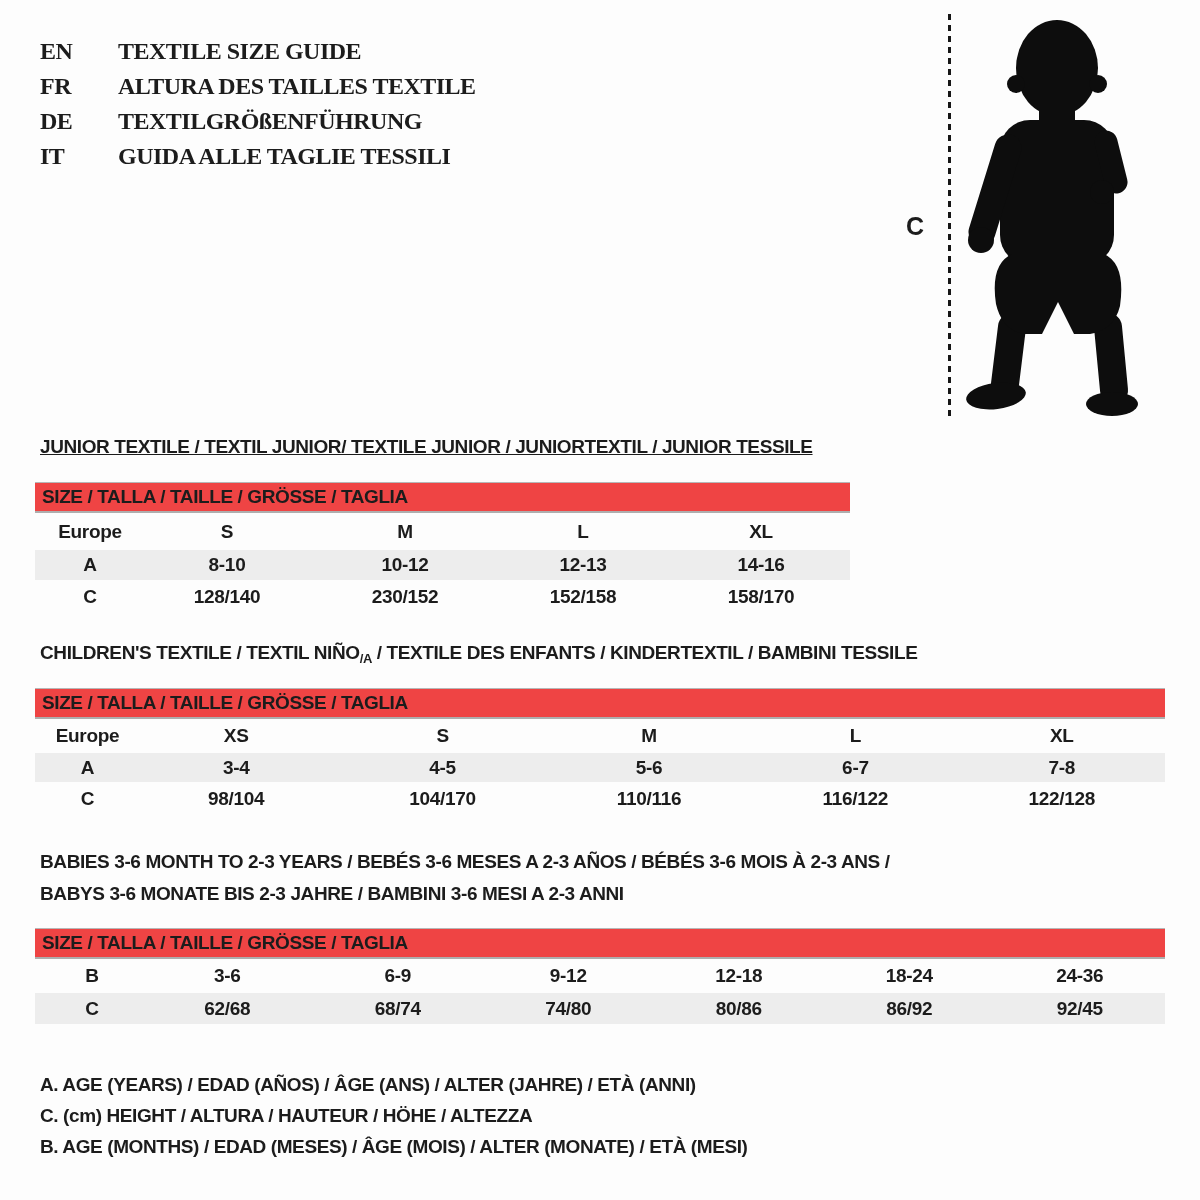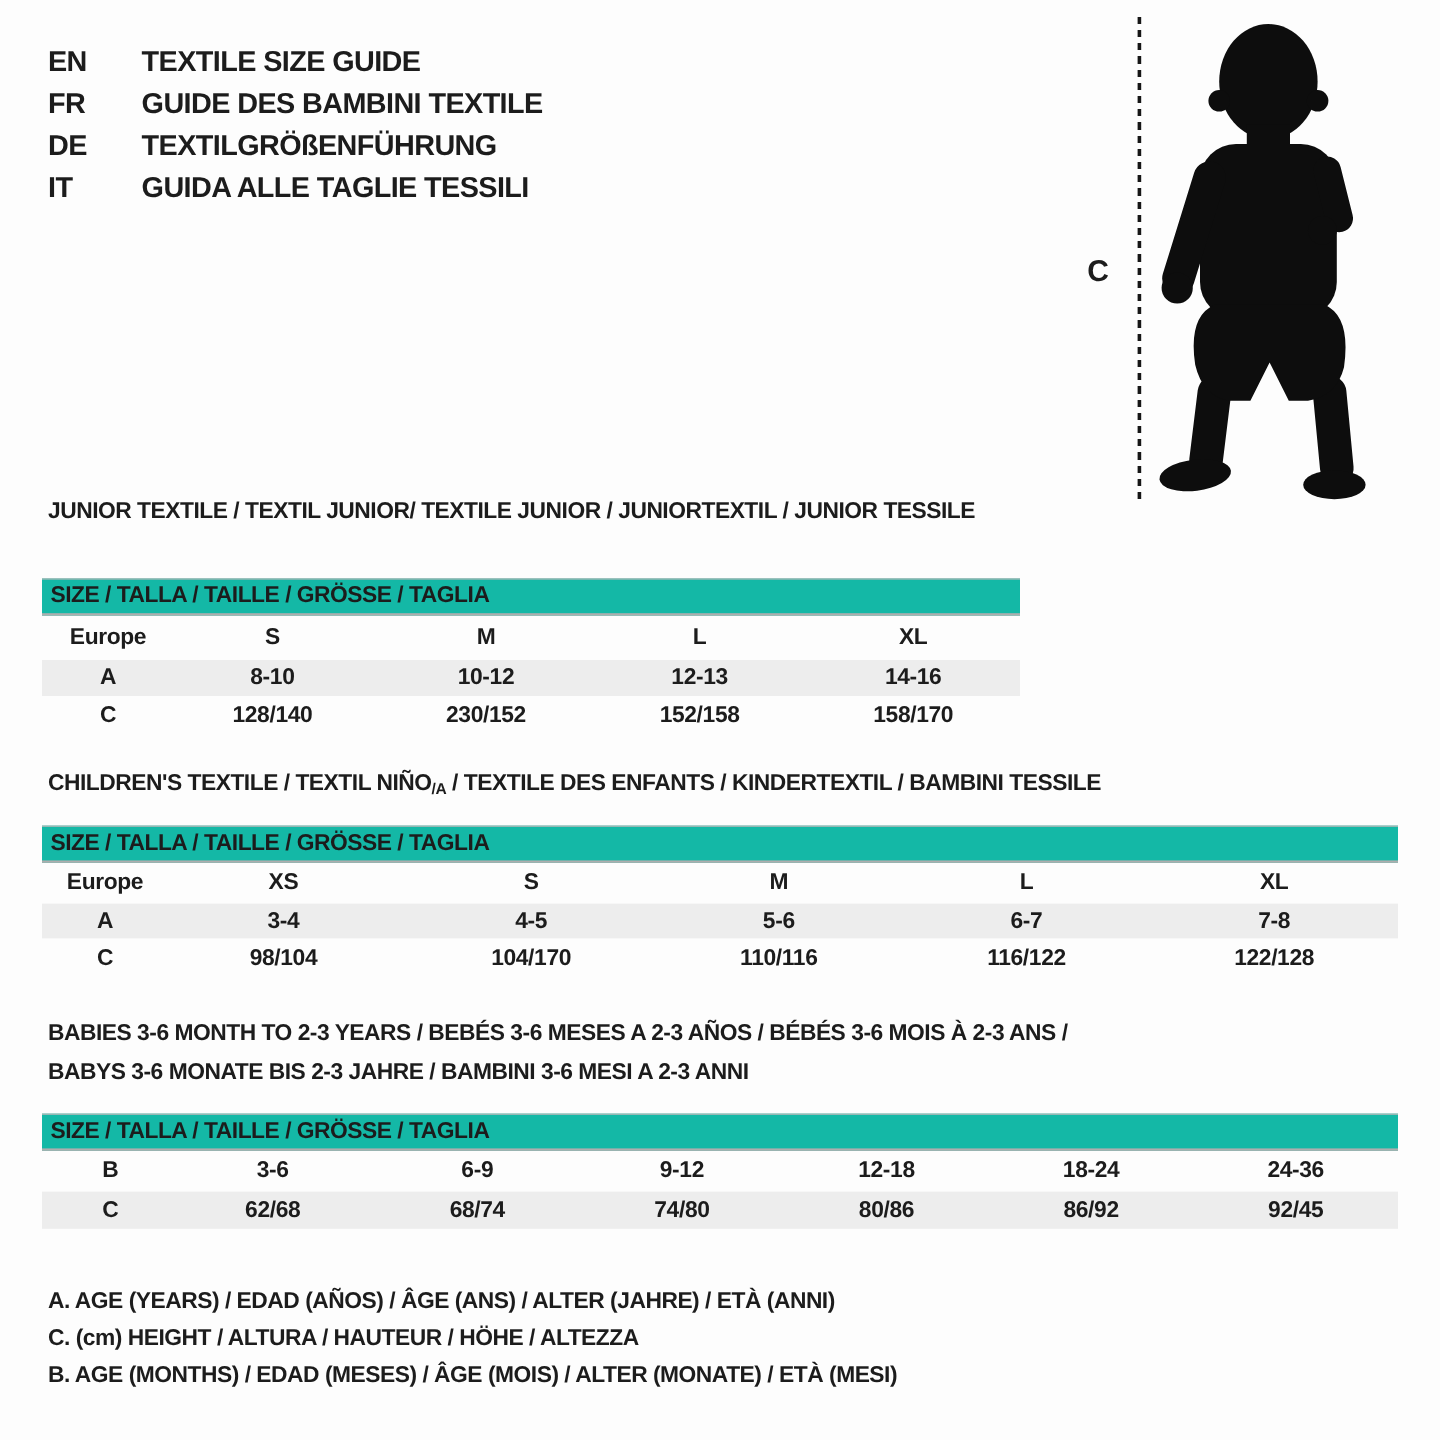--- a/index.html
+++ b/index.html
@@ -2,42 +2,42 @@
 <html><head>
 <meta charset="utf-8">
 <style>
   html,body{margin:0;padding:0;background:#ffffff;}
   .page{
     position:relative;width:1200px;height:1200px;background:#fdfdfd;
     font-family:"Liberation Sans",sans-serif;color:#1c1c1c;overflow:hidden;
   }
   
   .langs{position:absolute;left:40px;top:34px;}
-  .lang-row{display:grid;grid-template-columns:78px auto;height:35px;align-items:center;}
+  .lang-row{display:grid;grid-template-columns:78px auto;height:35px;align-items:center;font-family:Liberation Serif, serif;}
   .lang-code,.lang-title{font-size:24px;font-weight:bold;letter-spacing:-0.5px;white-space:nowrap;}
   
   .meas-line{
     position:absolute;left:948px;top:14px;width:3px;height:406px;
     background:repeating-linear-gradient(to bottom,#161616 0 6px,transparent 6px 11px);
   }
   .meas-label{position:absolute;left:906px;top:212px;font-size:25px;font-weight:bold;}
   .silhouette{position:absolute;left:960px;top:12px;width:190px;height:408px;}
   
   .section-title{position:absolute;font-size:19px;font-weight:bold;letter-spacing:-0.4px;white-space:nowrap;}
-  #junior-title{left:40px;top:416px;}
+  #junior-title{left:40px;top:436px;text-decoration:underline;}
   #children-title{left:40px;top:642px;text-align:right;}
   #babies-title{left:40px;top:846px;line-height:32px;}
   .sub-a{font-size:13px;vertical-align:-4px;}
   
   .size-table{position:absolute;left:35px;}
   #junior-table{top:482px;width:815px;}
   #children-table{top:688px;width:1130px;}
   #babies-table{top:928px;width:1130px;}
   .band{
-    box-sizing:border-box;height:31px;background:#14b8a6;
+    box-sizing:border-box;height:31px;background:#ef4444;
     border-top:1px solid #b7b7b7;border-bottom:2px solid #aeaeae;
     display:flex;align-items:center;padding-left:7px;
     font-size:19px;font-weight:bold;letter-spacing:-0.4px;
   }
   .trow{display:grid;align-items:center;font-size:19px;font-weight:bold;letter-spacing:-0.3px;}
   .trow .cell{text-align:center;white-space:nowrap;}
   .trow .rowlabel{text-align:center;padding-left:7px;}
   .stripe{background:#ededed;}
   #junior-table .trow{grid-template-columns:103px repeat(4,1fr);}
   #children-table .trow{grid-template-columns:98px repeat(5,1fr);}
@@ -54,21 +54,21 @@
 
 <div class="page">
 
   <div class="langs">
     <div class="lang-row">
       <span class="lang-code">EN</span>
       <span class="lang-title">TEXTILE SIZE GUIDE</span>
     </div>
     <div class="lang-row">
       <span class="lang-code">FR</span>
-      <span class="lang-title">GUIDE DES BAMBINI TEXTILE</span>
+      <span class="lang-title">ALTURA DES TAILLES TEXTILE</span>
     </div>
     <div class="lang-row">
       <span class="lang-code">DE</span>
       <span class="lang-title">TEXTILGRÖßENFÜHRUNG</span>
     </div>
     <div class="lang-row">
       <span class="lang-code">IT</span>
       <span class="lang-title">GUIDA ALLE TAGLIE TESSILI</span>
     </div>
   </div>

